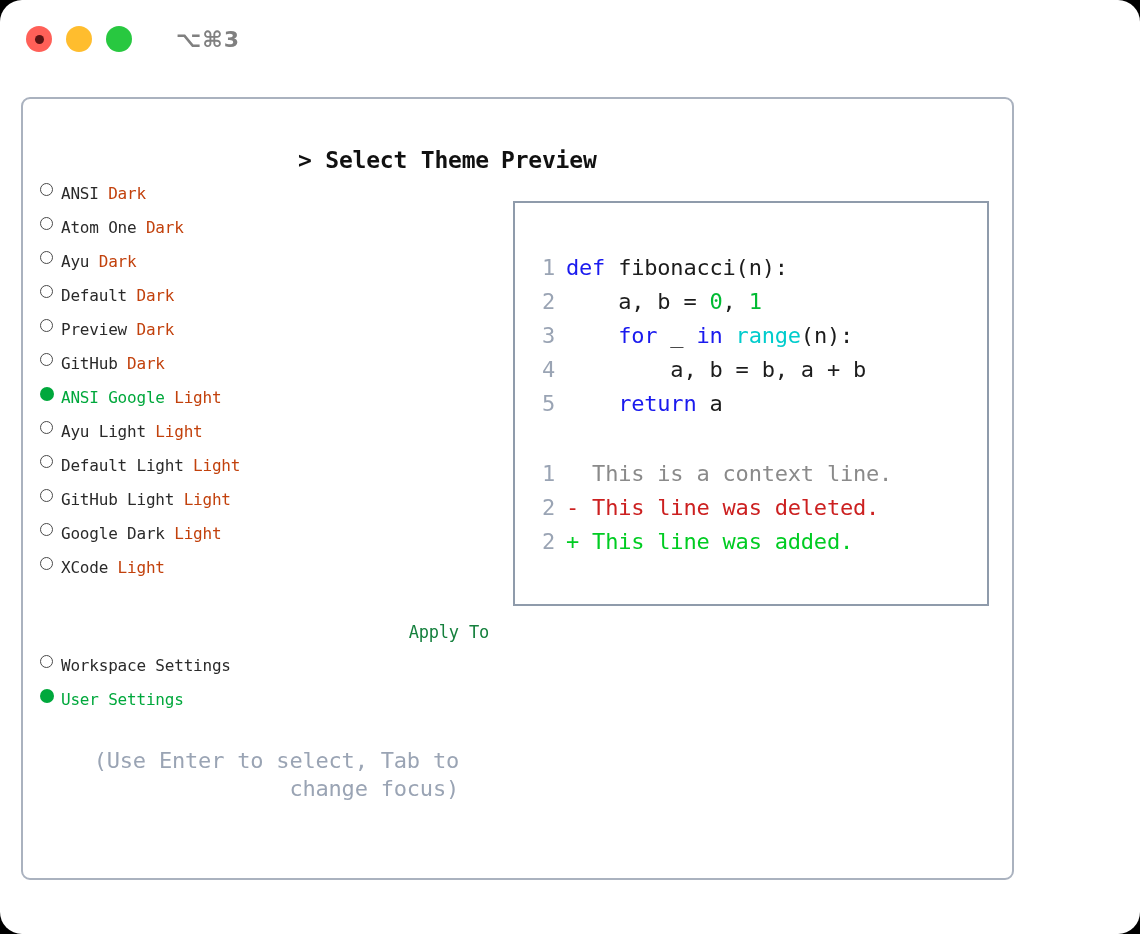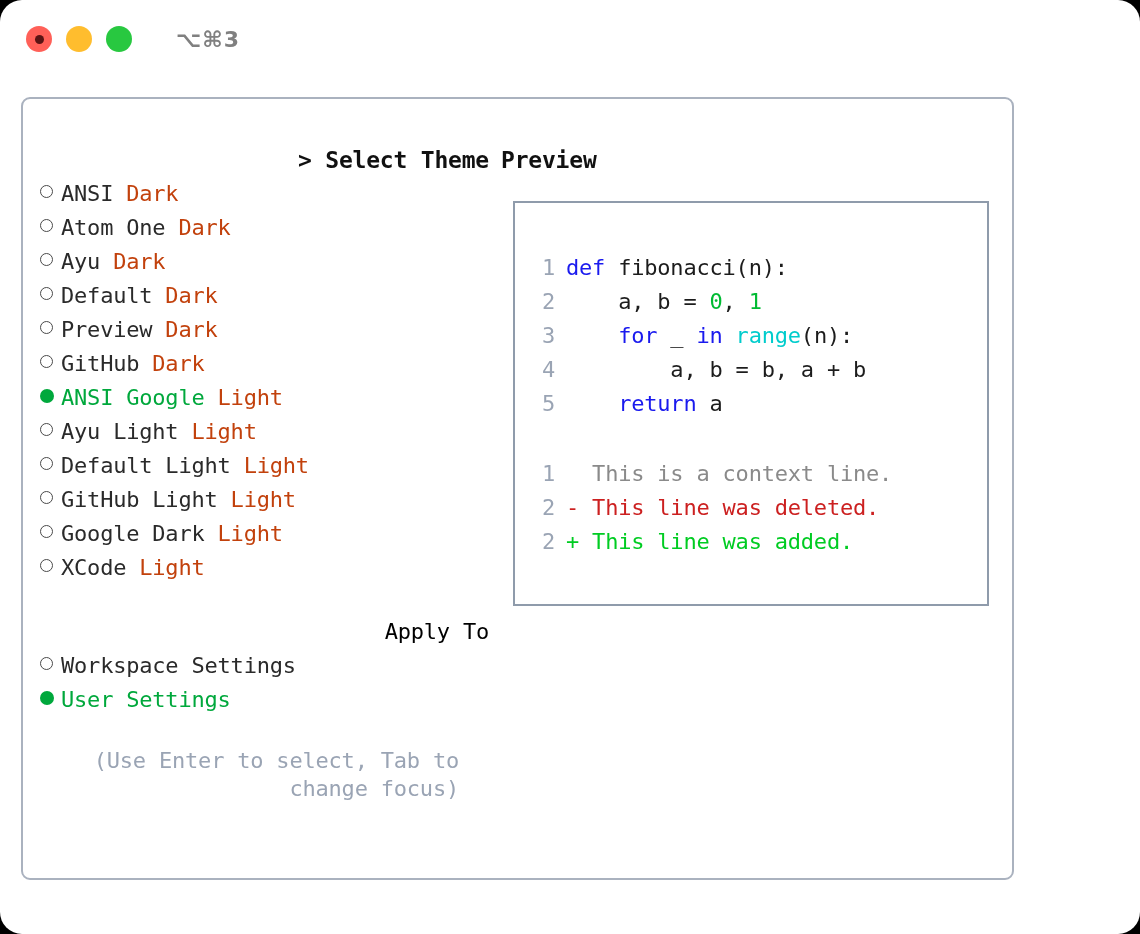--- a/index.html
+++ b/index.html
@@ -85,21 +85,21 @@
     color: #111111;
     line-height: 34px;
     white-space: pre;
     letter-spacing: -0.2px;
   }
 
   
   .opt-row {
     display: flex;
     align-items: baseline;
-    font-size: 22px;
+    font-size: 16px;
     line-height: 34px;
     white-space: pre;
     color: #2a2a2a;
     letter-spacing: -0.2px;
   }
   .bullet {
     display: inline-block;
     width: 22px;
     flex: 0 0 auto;
     position: relative;
@@ -118,23 +118,23 @@
     width: 14px; height: 14px;
     border-radius: 50%;
     background: #00a83c;
   }
   .opt-label   { color: #2a2a2a; }
   .opt-label.selected { color: #00a83c; }
   .opt-suffix  { color: #c2410c; }
   .spacer-md { height: 30px; }
 
   .apply-heading {
-    font-size: 22px;
-    line-height: 34px;
-    color: #000000;
+    font-size: 17px;
+    line-height: 34px;
+    color: #15803d;
     white-space: pre;
     padding-left: 22px;
     letter-spacing: -0.2px;
   }
 
   #hint {
     font-size: 22px;
     line-height: 28px;
     color: #9aa4b4;
     width: 420px;

